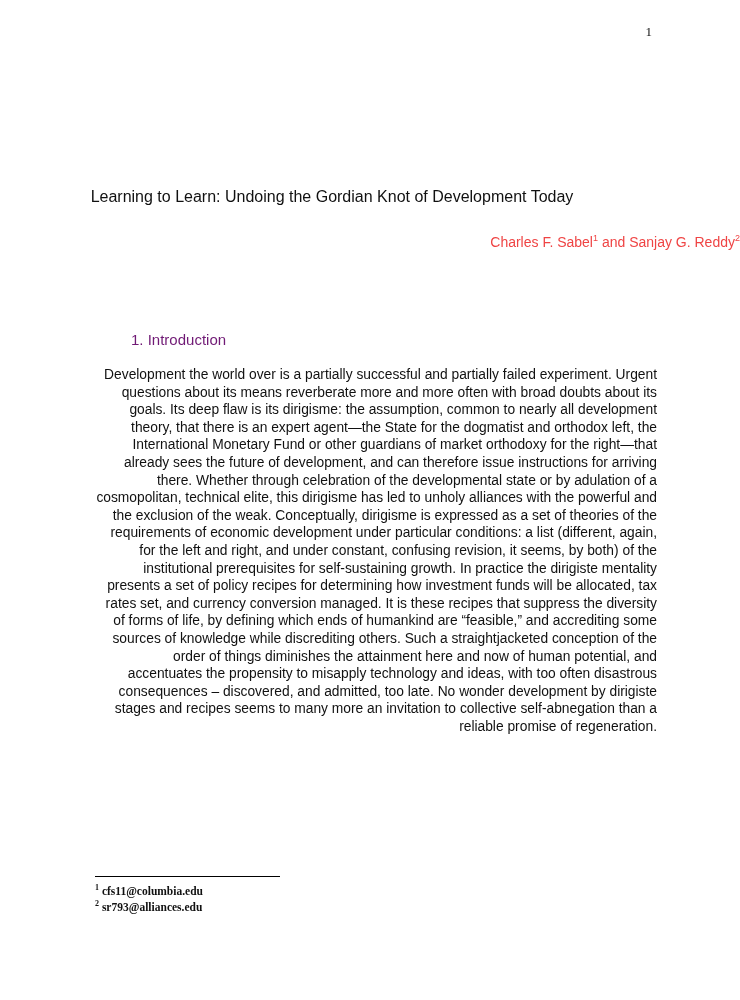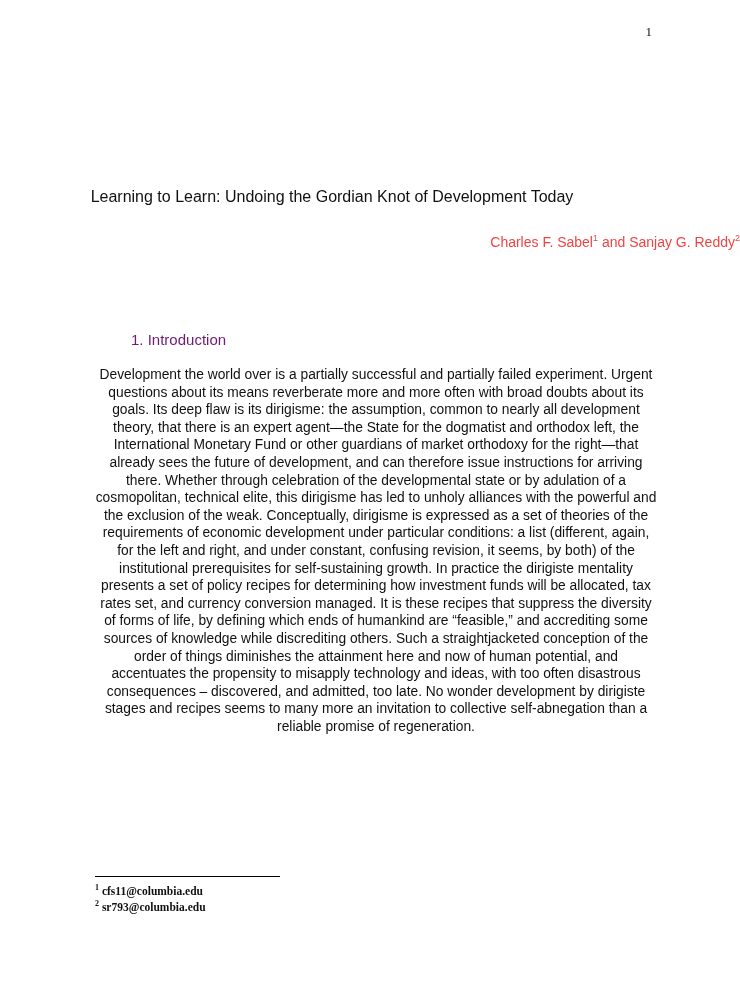--- a/index.html
+++ b/index.html
@@ -67,21 +67,21 @@
   .body-content {
     position: absolute;
     top: 366px;
     left: 95px;
     width: 562px;
   }
 
   .body-content p {
     font-size: 13.8px;
     line-height: 17.6px;
-    text-align: center;
+    text-align: right;
     color: #111111;
     margin-bottom: 17.6px;
   }
 
   .footnote-area {
     position: absolute;
     top: 876px;
     left: 95px;
     width: 562px;
     font-weight: bold;
@@ -120,16 +120,16 @@
 
   <h2 class="section-heading">1. Introduction</h2>
 
   <div class="body-content">
     <p>Development the world over is a partially successful and partially failed experiment.  Urgent questions about its means reverberate more and more often with broad doubts about its goals. Its deep flaw is its dirigisme: the assumption, common to nearly all development theory, that there is an expert agent—the State for the dogmatist and orthodox left, the International Monetary Fund or other guardians of market orthodoxy for the right—that already sees the future of development, and can therefore issue instructions for arriving there.   Whether through celebration of the developmental state or by adulation of a cosmopolitan, technical elite, this dirigisme has led to unholy alliances with the powerful and the exclusion of the weak.  Conceptually, dirigisme is expressed as a set of theories of the requirements of economic development under particular conditions: a list (different, again, for the left and right, and under constant, confusing revision, it seems, by both) of the institutional prerequisites for self-sustaining growth.  In practice the dirigiste mentality presents a set of policy recipes for determining how investment funds will be allocated, tax rates set, and currency conversion managed. It is these recipes that suppress the diversity of forms of life, by defining which ends of humankind are “feasible,” and accrediting some sources of knowledge while discrediting others.  Such a straightjacketed conception of the order of things diminishes the attainment here and now of human potential, and accentuates the propensity to misapply technology and ideas, with too often disastrous consequences – discovered, and admitted, too late.  No wonder development by dirigiste stages and recipes seems to many more an invitation to collective self-abnegation than a reliable promise of regeneration.</p>
   </div>
 
   <div class="footnote-area">
     <div class="footnote-rule"></div>
     <div class="footnote"><sup>1</sup> <span>cfs11@columbia.edu</span></div>
-    <div class="footnote"><sup>2</sup> <span>sr793@columbia.edu</span></div>
+    <div class="footnote"><sup>2</sup> <span>sr793@alliances.edu</span></div>
   </div>
 
 </div>
 
 </body></html>

